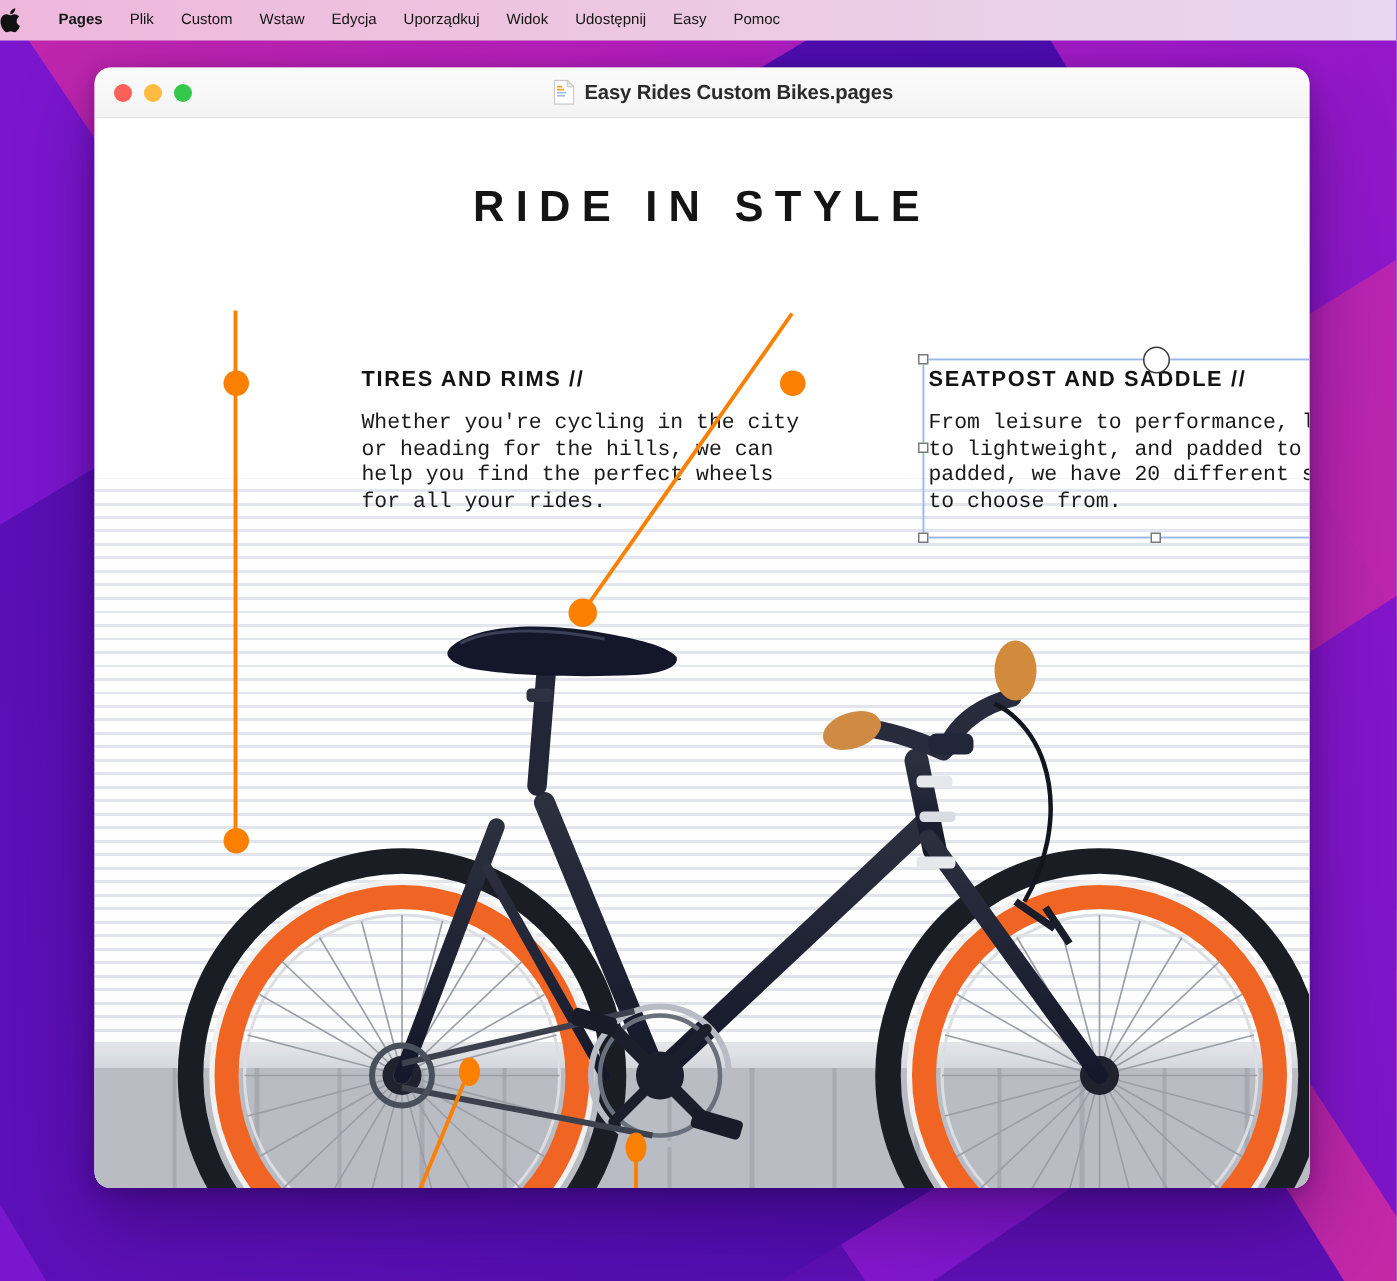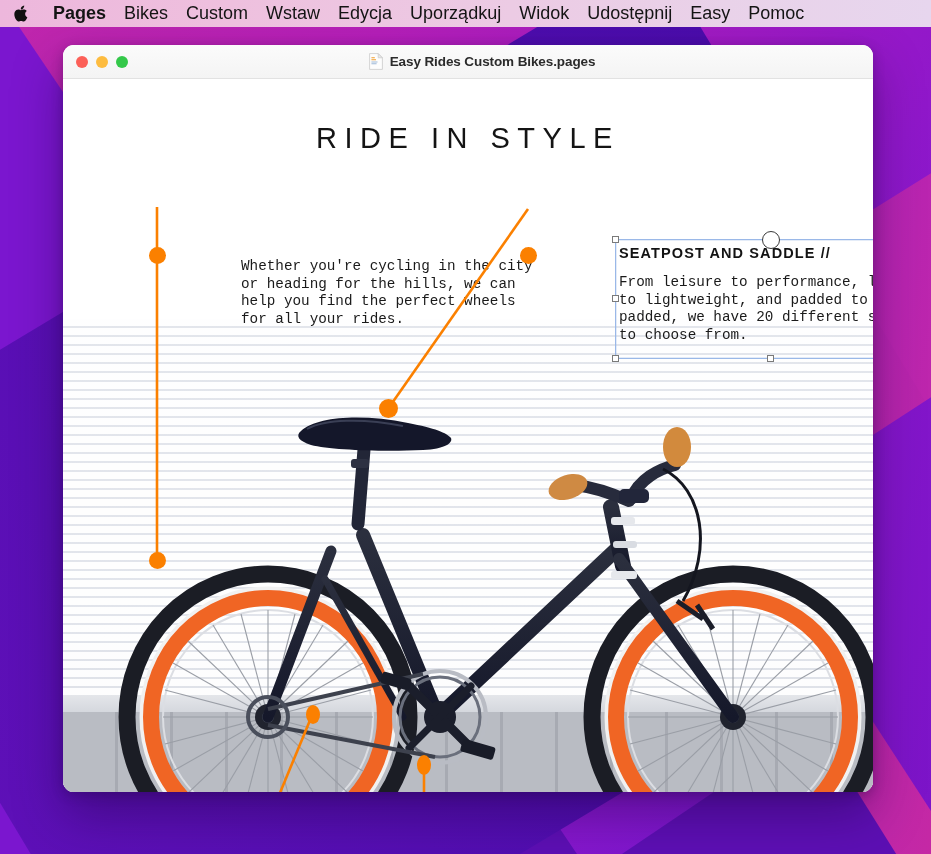--- a/index.html
+++ b/index.html
@@ -41,23 +41,22 @@
     left: -200px; top: 470px; width: 1000px; height: 700px;
     background: linear-gradient(100deg, #5f10b8 0%, #4f0daf 60%, #4a0cab 100%);
     transform: rotate(-31deg);
   }
 
   
   #menubar {
     position: absolute; left: 0; top: 0; width: 931px; height: 27px;
     background: linear-gradient(90deg, #edb7dc 0%, #eec0de 25%, #eccbe4 55%, #e9d2e9 78%, #e7d6ee 100%);
     display: flex; align-items: center;
-    padding-left: 14px;
     z-index: 40;
-    font-size: 18px;
+    font-size: 10px;
     color: #141414;
   }
   #apple-logo { width: 16px; height: 19px; margin-right: 14px; display:block; }
   .menu-item {
     padding: 0 9px; height: 19px; line-height: 19px;
     white-space: nowrap; cursor: default;
   }
   .menu-item.app-name { font-weight: bold; }
 
   
@@ -95,21 +94,21 @@
 
   
   #canvas {
     position: relative; width: 100%; height: 713px;
     background: #fff; overflow: hidden;
   }
   #doc-heading {
     position: absolute; left: 0; right: 0; top: 43px;
     text-align: center;
     font-family: "Liberation Sans", sans-serif;
-    font-weight: normal;
+    font-weight: bold;
     font-size: 29px;
     letter-spacing: 7.5px;
     color: #141414;
   }
 
   
   .txt-block { position: absolute; }
   .txt-head {
     font-family: "Liberation Sans", sans-serif;
     font-weight: bold; font-size: 14.5px;
@@ -193,21 +192,21 @@
   <div class="wp-band" id="wp-b2"></div>
   <div class="wp-band" id="wp-b3"></div>
 </div>
 
 <div id="menubar">
   <svg id="apple-logo" viewBox="0 0 16 19">
     <path fill="#111" d="M11.1 10.1c0-2 1.6-2.9 1.7-3-0.9-1.4-2.4-1.5-2.9-1.6-1.2-0.1-2.4 0.7-3 0.7-0.6 0-1.6-0.7-2.6-0.7-1.3 0-2.6 0.8-3.3 2C-0.4 9.9 0.6 13.5 2 15.5c0.7 1 1.5 2.1 2.5 2 1 0 1.4-0.6 2.6-0.6 1.2 0 1.5 0.6 2.6 0.6 1.1 0 1.8-1 2.5-2 0.8-1.1 1.1-2.2 1.1-2.3C13.3 13.2 11.1 12.3 11.1 10.1z"></path>
     <path fill="#111" d="M9.3 4.2C9.9 3.5 10.3 2.5 10.2 1.5 9.3 1.6 8.3 2.1 7.7 2.8 7.1 3.5 6.7 4.5 6.8 5.5 7.8 5.6 8.7 5 9.3 4.2z"></path>
   </svg>
   <div class="menu-item app-name">Pages</div>
-  <div class="menu-item">Bikes</div>
+  <div class="menu-item">Plik</div>
   <div class="menu-item">Custom</div>
   <div class="menu-item">Wstaw</div>
   <div class="menu-item">Edycja</div>
   <div class="menu-item">Uporządkuj</div>
   <div class="menu-item">Widok</div>
   <div class="menu-item">Udostępnij</div>
   <div class="menu-item">Easy</div>
   <div class="menu-item">Pomoc</div>
 </div>
 
@@ -382,20 +381,21 @@
           <g>
             <rect x="318" y="356" width="30" height="12" rx="3" fill="#191c28" transform="rotate(16 333 362)"></rect>
           </g>
 
           <circle cx="205" cy="398" r="20" fill="none" stroke="#4a4f5c" stroke-width="4"></circle>
         </g>
       </svg>
     </div>
 
     <div class="txt-block" id="block-tires">
+      <div class="txt-head">TIRES AND RIMS //</div>
       <div class="txt-body">Whether you're cycling in the city
 or heading for the hills, we can
 help you find the perfect wheels
 for all your rides.</div>
     </div>
 
     <div class="txt-block" id="block-seat">
       <div class="txt-head">SEATPOST AND SADDLE //</div>
       <div class="txt-body">From leisure to performance, leather
 to lightweight, and padded to extra

